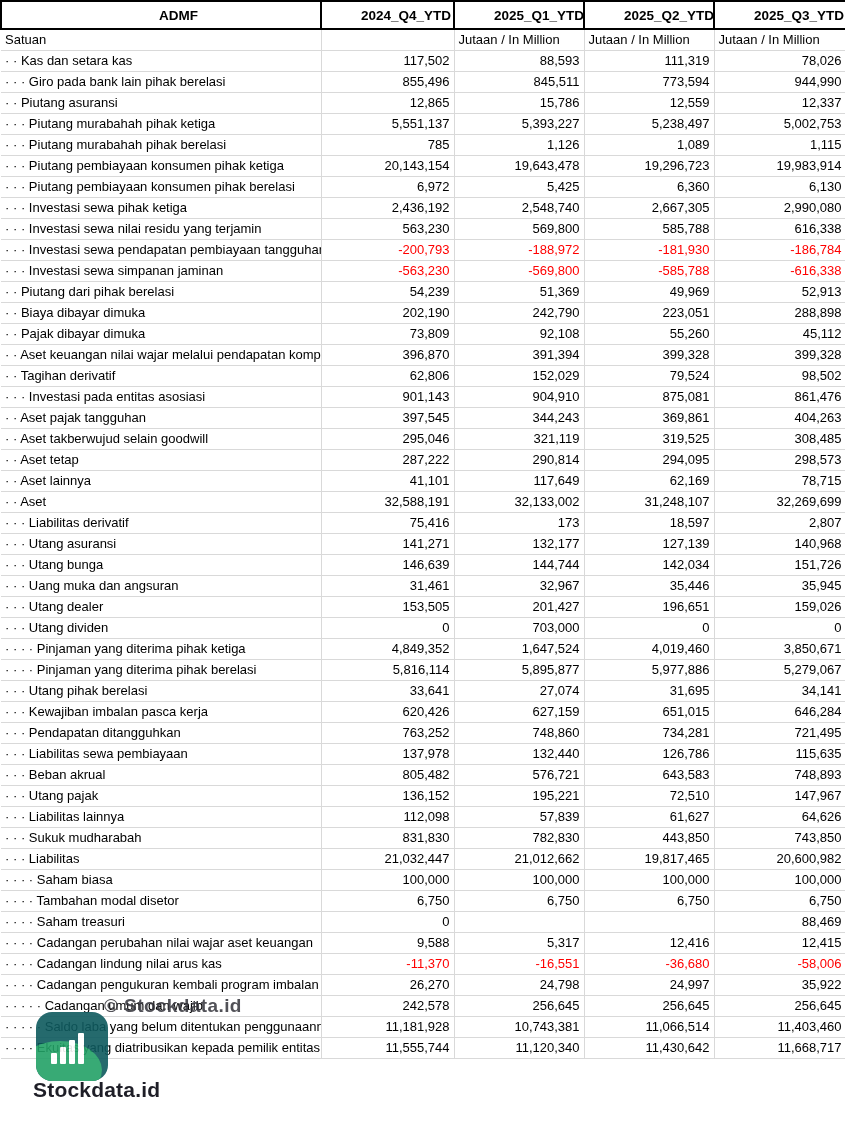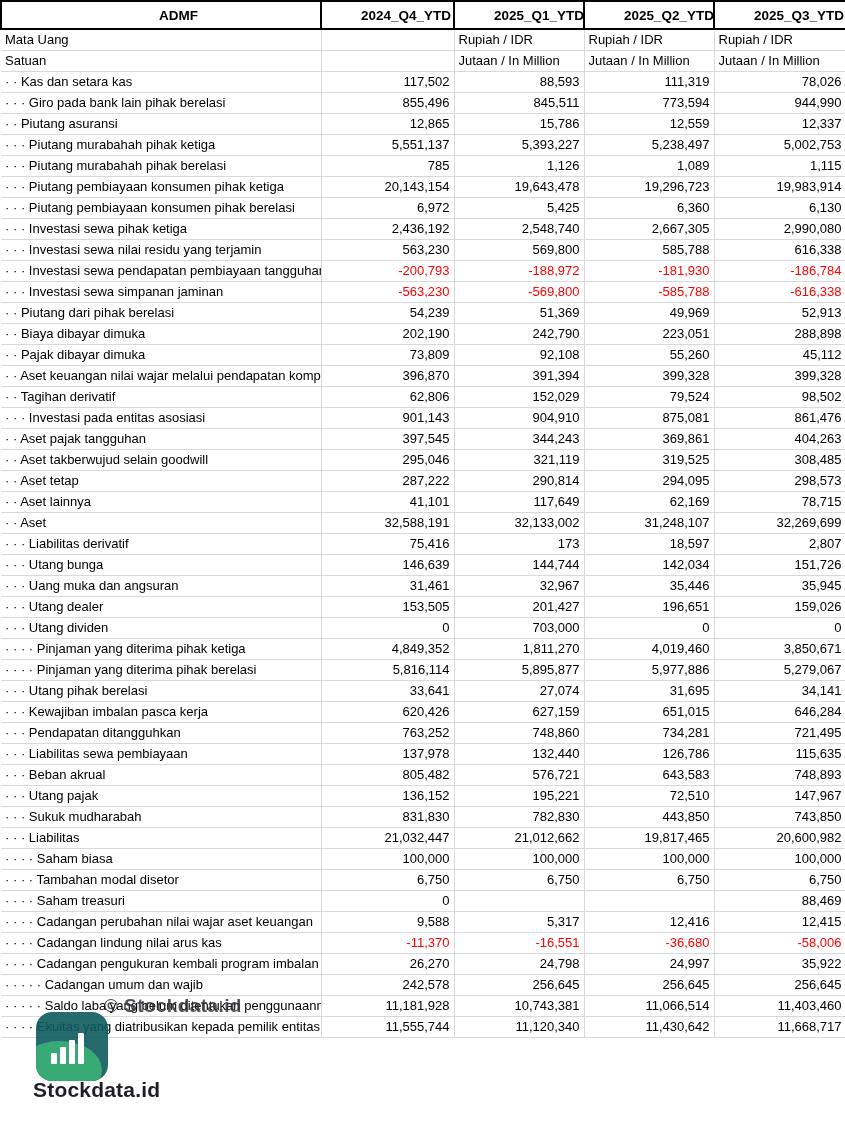--- a/index.html
+++ b/index.html
@@ -70,27 +70,20 @@
     <tr>
       <th>ADMF</th>
       <th>2024_Q4_YTD</th>
       <th>2025_Q1_YTD</th>
       <th>2025_Q2_YTD</th>
       <th>2025_Q3_YTD</th>
     </tr>
   </thead>
   <tbody id="meta-body">
       <tr>
-        <td class="label">Mata Uang</td>
-        <td class="metaval"></td>
-        <td class="metaval">Rupiah / IDR</td>
-        <td class="metaval">Rupiah / IDR</td>
-        <td class="metaval">Rupiah / IDR</td>
-      </tr>
-      <tr>
         <td class="label">Satuan</td>
         <td class="metaval"></td>
         <td class="metaval">Jutaan / In Million</td>
         <td class="metaval">Jutaan / In Million</td>
         <td class="metaval">Jutaan / In Million</td>
       </tr>
     </tbody>
   <tbody id="data-body">
       <tr>
         <td class="label">· · Kas dan setara kas</td>
@@ -247,20 +240,27 @@
         <td class="val">32,269,699</td>
       </tr>
       <tr>
         <td class="label">· · · Liabilitas derivatif</td>
         <td class="val">75,416</td>
         <td class="val">173</td>
         <td class="val">18,597</td>
         <td class="val">2,807</td>
       </tr>
       <tr>
+        <td class="label">· · · Utang asuransi</td>
+        <td class="val">141,271</td>
+        <td class="val">132,177</td>
+        <td class="val">127,139</td>
+        <td class="val">140,968</td>
+      </tr>
+      <tr>
         <td class="label">· · · Utang bunga</td>
         <td class="val">146,639</td>
         <td class="val">144,744</td>
         <td class="val">142,034</td>
         <td class="val">151,726</td>
       </tr>
       <tr>
         <td class="label">· · · Uang muka dan angsuran</td>
         <td class="val">31,461</td>
         <td class="val">32,967</td>
@@ -277,21 +277,21 @@
       <tr>
         <td class="label">· · · Utang dividen</td>
         <td class="val">0</td>
         <td class="val">703,000</td>
         <td class="val">0</td>
         <td class="val">0</td>
       </tr>
       <tr>
         <td class="label">· · · · Pinjaman yang diterima pihak ketiga</td>
         <td class="val">4,849,352</td>
-        <td class="val">1,811,270</td>
+        <td class="val">1,647,524</td>
         <td class="val">4,019,460</td>
         <td class="val">3,850,671</td>
       </tr>
       <tr>
         <td class="label">· · · · Pinjaman yang diterima pihak berelasi</td>
         <td class="val">5,816,114</td>
         <td class="val">5,895,877</td>
         <td class="val">5,977,886</td>
         <td class="val">5,279,067</td>
       </tr>
@@ -329,20 +329,27 @@
         <td class="val">576,721</td>
         <td class="val">643,583</td>
         <td class="val">748,893</td>
       </tr>
       <tr>
         <td class="label">· · · Utang pajak</td>
         <td class="val">136,152</td>
         <td class="val">195,221</td>
         <td class="val">72,510</td>
         <td class="val">147,967</td>
+      </tr>
+      <tr>
+        <td class="label">· · · Liabilitas lainnya</td>
+        <td class="val">112,098</td>
+        <td class="val">57,839</td>
+        <td class="val">61,627</td>
+        <td class="val">64,626</td>
       </tr>
       <tr>
         <td class="label">· · · Sukuk mudharabah</td>
         <td class="val">831,830</td>
         <td class="val">782,830</td>
         <td class="val">443,850</td>
         <td class="val">743,850</td>
       </tr>
       <tr>
         <td class="label">· · · Liabilitas</td>

